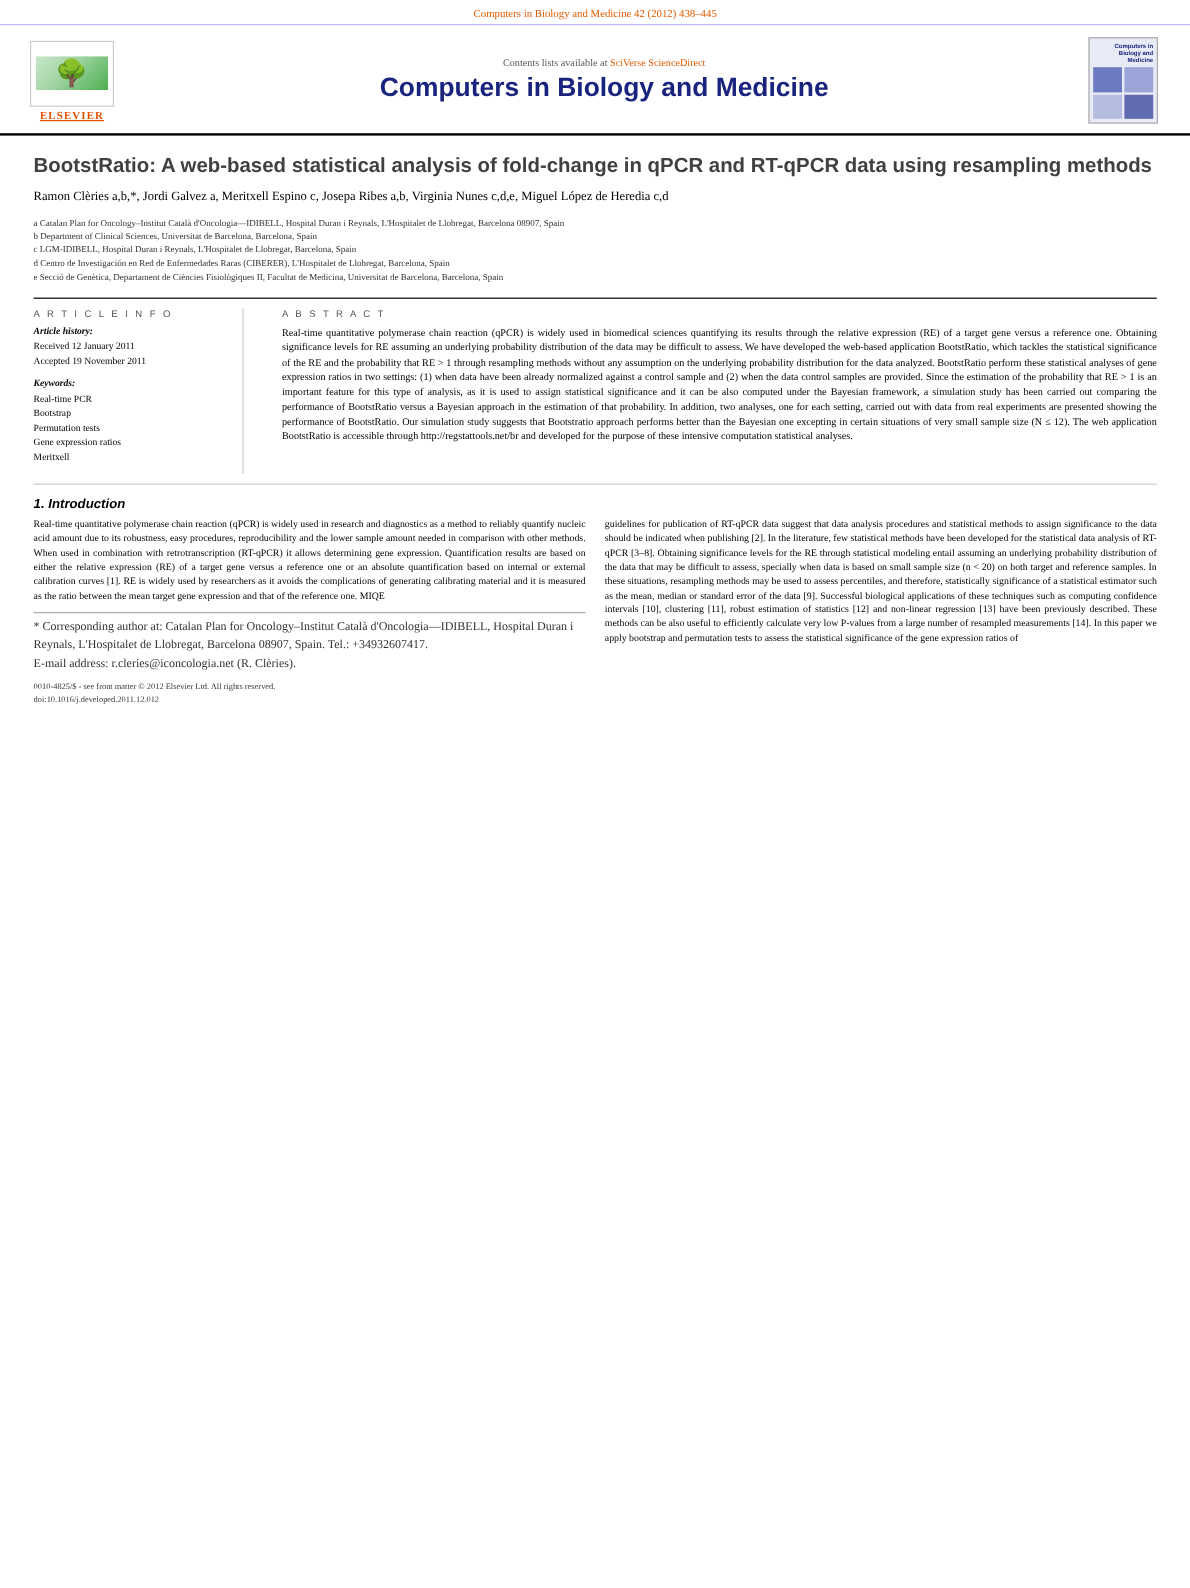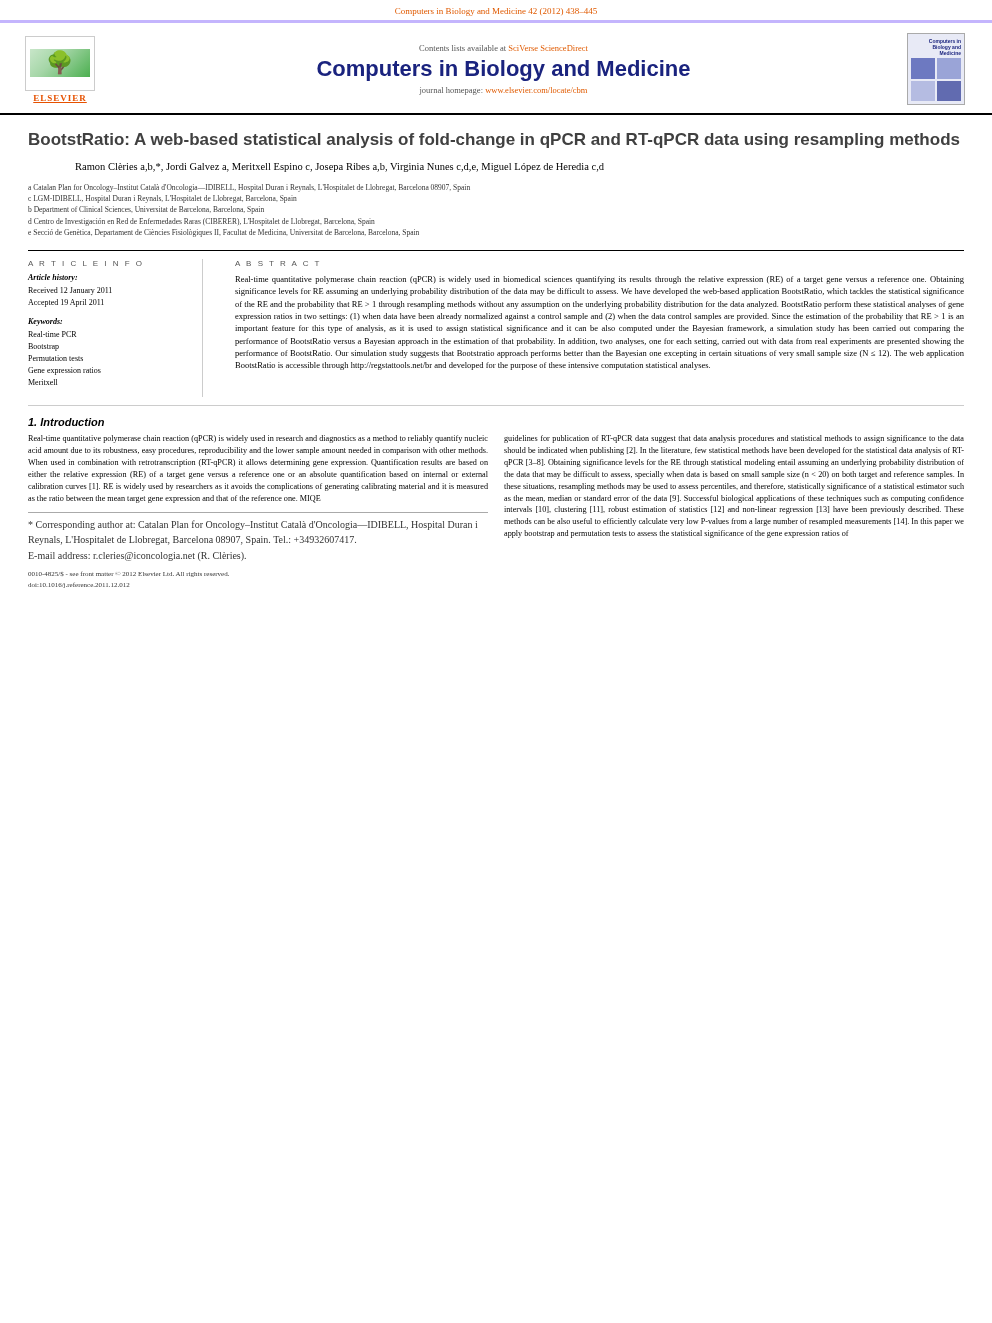--- a/index.html
+++ b/index.html
@@ -17,21 +17,21 @@
       padding: 0;
       position: relative;
     }
     
     .top-bar {
       background: #fff;
       text-align: center;
       padding: 6px 0 4px 0;
       font-size: 9px;
       color: #e05a00;
-      border-bottom: 3px solid #c4b5fd;
+      border-bottom: 1px solid #c4b5fd;
     }
     
     .journal-header {
       display: flex;
       align-items: center;
       padding: 10px 20px 8px 20px;
       border-bottom: 2px solid #000;
       gap: 10px;
     }
     .elsevier-logo {
@@ -148,21 +148,20 @@
       line-height: 1.3;
       margin-bottom: 8px;
       font-family: Arial, sans-serif;
     }
     
     .authors {
       font-size: 10.5px;
       color: #000;
       line-height: 1.6;
       margin-bottom: 6px;
-      margin-left: 47px;
     }
     
     .affiliations {
       font-size: 7.5px;
       color: #333;
       line-height: 1.5;
       margin-bottom: 8px;
       border-bottom: 1px solid #000;
       padding-bottom: 12px;
     }
@@ -302,24 +301,20 @@
       </div>
       <div class="elsevier-text">ELSEVIER</div>
     </div>
 
     <div class="journal-center">
       <div class="sciverse-line">
         <span>Contents lists available at</span>
         <a>SciVerse ScienceDirect</a>
       </div>
       <div class="journal-title-main">Computers in Biology and Medicine</div>
-      <div class="journal-homepage">
-        <span>journal homepage:</span>
-        <a>www.elsevier.com/locate/cbm</a>
-      </div>
     </div>
 
     <div class="journal-cover">
       <div class="cover-img">
         <div class="cover-title-text">Computers in Biology and Medicine</div>
         <div class="cover-grid">
           <div class="cover-cell"></div>
           <div class="cover-cell"></div>
           <div class="cover-cell"></div>
           <div class="cover-cell"></div>
@@ -331,35 +326,35 @@
   <div class="article-content">
 
     <div class="article-title">BootstRatio: A web-based statistical analysis of fold-change in qPCR and RT-qPCR data using resampling methods</div>
 
     <div class="authors">
       <span>Ramon Clèries a,b,*, Jordi Galvez a, Meritxell Espino c, Josepa Ribes a,b, Virginia Nunes c,d,e, Miguel López de Heredia c,d</span>
     </div>
 
     <div class="affiliations">
       <span class="affil-item">a Catalan Plan for Oncology–Institut Català d'Oncologia—IDIBELL, Hospital Duran i Reynals, L'Hospitalet de Llobregat, Barcelona 08907, Spain</span>
+      <span class="affil-item">b Department of Clinical Sciences, Universitat de Barcelona, Barcelona, Spain</span>
       <span class="affil-item">c LGM-IDIBELL, Hospital Duran i Reynals, L'Hospitalet de Llobregat, Barcelona, Spain</span>
-      <span class="affil-item">b Department of Clinical Sciences, Universitat de Barcelona, Barcelona, Spain</span>
       <span class="affil-item">d Centro de Investigación en Red de Enfermedades Raras (CIBERER), L'Hospitalet de Llobregat, Barcelona, Spain</span>
       <span class="affil-item">e Secció de Genètica, Departament de Ciències Fisiològiques II, Facultat de Medicina, Universitat de Barcelona, Barcelona, Spain</span>
     </div>
 
     <div class="two-col">
 
       <div class="left-col">
         <div class="section-header">A R T I C L E   I N F O</div>
 
         <div class="article-info-section">
           <div class="info-label">Article history:</div>
           <div class="info-line">Received 12 January 2011</div>
-          <div class="info-line">Accepted 19 April 2011</div>
+          <div class="info-line">Accepted 19 November 2011</div>
         </div>
 
         <div class="article-info-section">
           <div class="keywords-label">Keywords:</div>
           <span class="keyword-item">Real-time PCR</span>
           <span class="keyword-item">Bootstrap</span>
           <span class="keyword-item">Permutation tests</span>
           <span class="keyword-item">Gene expression ratios</span>
           <span class="keyword-item">Meritxell</span>
         </div>
@@ -382,21 +377,21 @@
           <div class="body-text">
             <p>Real-time quantitative polymerase chain reaction (qPCR) is widely used in research and diagnostics as a method to reliably quantify nucleic acid amount due to its robustness, easy procedures, reproducibility and the lower sample amount needed in comparison with other methods. When used in combination with retrotranscription (RT-qPCR) it allows determining gene expression. Quantification results are based on either the relative expression (RE) of a target gene versus a reference one or an absolute quantification based on internal or external calibration curves [1]. RE is widely used by researchers as it avoids the complications of generating calibrating material and it is measured as the ratio between the mean target gene expression and that of the reference one. MIQE</p>
           </div>
 
           <div class="footnotes">
             <span class="footnote-item">* Corresponding author at: Catalan Plan for Oncology–Institut Català d'Oncologia—IDIBELL, Hospital Duran i Reynals, L'Hospitalet de Llobregat, Barcelona 08907, Spain. Tel.: +34932607417.</span>
             <span class="footnote-item">E-mail address: r.cleries@iconcologia.net (R. Clèries).</span>
           </div>
           <div class="bottom-bar">
             <span>0010-4825/$ - see front matter © 2012 Elsevier Ltd. All rights reserved.</span><br>
-            <span>doi:10.1016/j.reference.2011.12.012</span>
+            <span>doi:10.1016/j.developed.2011.12.012</span>
           </div>
         </div>
 
         <div class="body-col">
           <div class="body-text">
             <p>guidelines for publication of RT-qPCR data suggest that data analysis procedures and statistical methods to assign significance to the data should be indicated when publishing [2]. In the literature, few statistical methods have been developed for the statistical data analysis of RT-qPCR [3–8]. Obtaining significance levels for the RE through statistical modeling entail assuming an underlying probability distribution of the data that may be difficult to assess, specially when data is based on small sample size (n &lt; 20) on both target and reference samples. In these situations, resampling methods may be used to assess percentiles, and therefore, statistically significance of a statistical estimator such as the mean, median or standard error of the data [9]. Successful biological applications of these techniques such as computing confidence intervals [10], clustering [11], robust estimation of statistics [12] and non-linear regression [13] have been previously described. These methods can be also useful to efficiently calculate very low P-values from a large number of resampled measurements [14].
 
 In this paper we apply bootstrap and permutation tests to assess the statistical significance of the gene expression ratios of</p>
           </div>
         </div>

